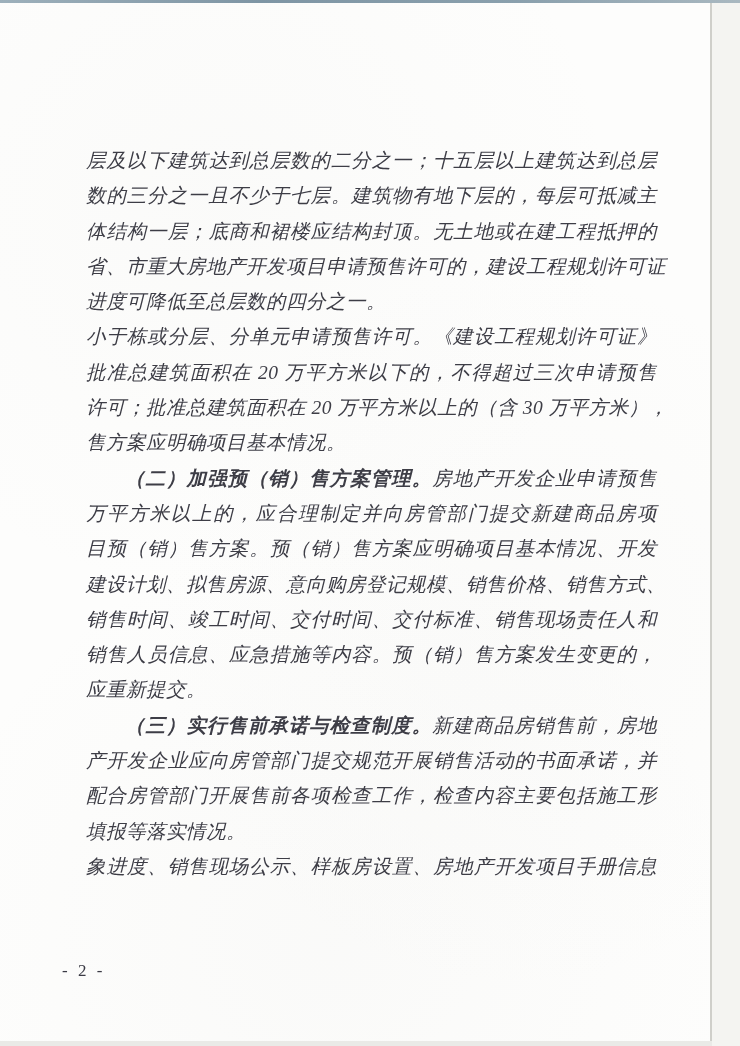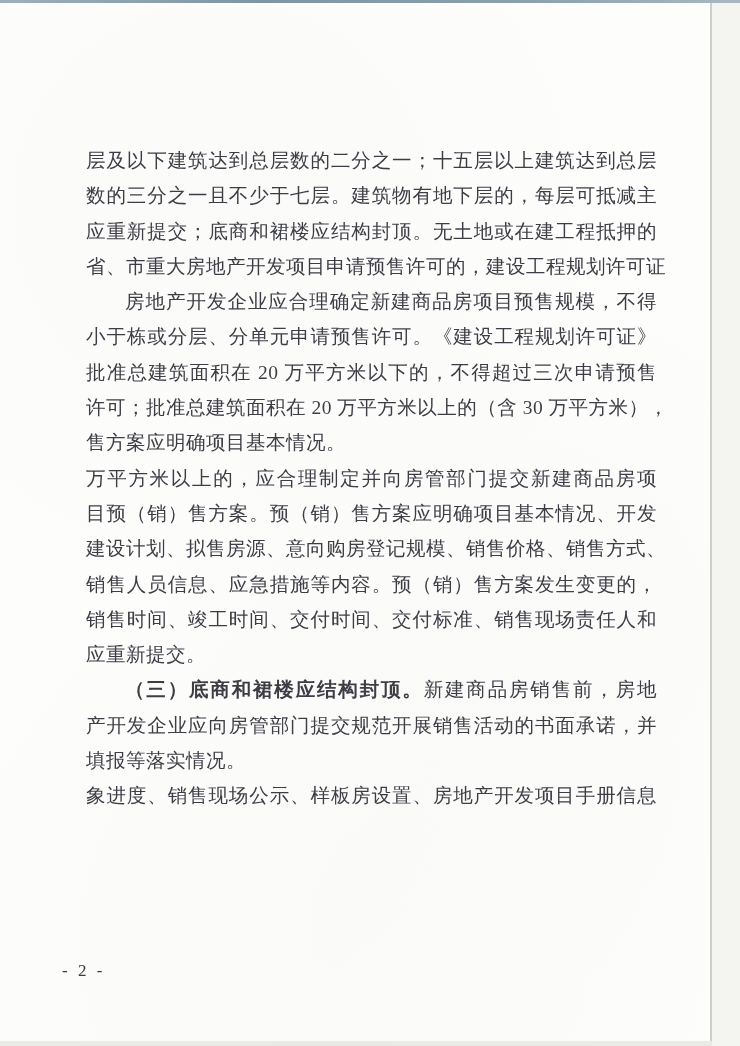--- a/index.html
+++ b/index.html
@@ -41,20 +41,21 @@
     font-size:19.5px; line-height:35.3px;
     color:#3d3d46;
     letter-spacing:0.5px;
   }
   .line {
     height:35.3px;
     text-align:justify;
     text-align-last:justify;
     text-justify:inter-character;
     white-space:nowrap;
+    font-style:italic;
   }
   .line.last {
     text-align-last:left;
   }
   .line.indent { text-indent:2em; }
   .lead { font-weight:bold; }
   .page-number {
     position:absolute; left:62px; top:961px;
     font-size:17px; letter-spacing:3px;
     color:#3a3a44;
@@ -67,39 +68,43 @@
 <div class="page">
 
   <div class="top-edge"></div>
   <div class="right-strip"></div>
   <div class="right-edge-line"></div>
   <div class="bottom-strip"></div>
 
   <div class="textblock">
     <div class="line">层及以下建筑达到总层数的二分之一；十五层以上建筑达到总层</div>
     <div class="line">数的三分之一且不少于七层。建筑物有地下层的，每层可抵减主</div>
-    <div class="line">应重新提交；底商和裙楼应结构封顶。无土地或在建工程抵押的</div>
+    <div class="line">体结构一层；底商和裙楼应结构封顶。无土地或在建工程抵押的</div>
     <div class="line">省、市重大房地产开发项目申请预售许可的，建设工程规划许可证</div>
+    <div class="line last">进度可降低至总层数的四分之一。</div>
 
-    <div class="line indent">房地产开发企业应合理确定新建商品房项目预售规模，不得</div>
     <div class="line">小于栋或分层、分单元申请预售许可。《建设工程规划许可证》</div>
     <div class="line">批准总建筑面积在 20 万平方米以下的，不得超过三次申请预售</div>
     <div class="line">许可；批准总建筑面积在 20 万平方米以上的（含 30 万平方米），</div>
     <div class="line last">售方案应明确项目基本情况。</div>
 
+    <div class="line indent">
+      <span class="lead">（二）加强预（销）售方案管理。</span><span>房地产开发企业申请预售</span>
+    </div>
     <div class="line">万平方米以上的，应合理制定并向房管部门提交新建商品房项</div>
     <div class="line">目预（销）售方案。预（销）售方案应明确项目基本情况、开发</div>
     <div class="line">建设计划、拟售房源、意向购房登记规模、销售价格、销售方式、</div>
+    <div class="line">销售时间、竣工时间、交付时间、交付标准、销售现场责任人和</div>
     <div class="line">销售人员信息、应急措施等内容。预（销）售方案发生变更的，</div>
-    <div class="line">销售时间、竣工时间、交付时间、交付标准、销售现场责任人和</div>
     <div class="line last">应重新提交。</div>
 
     <div class="line indent">
-      <span class="lead">（三）底商和裙楼应结构封顶。</span><span>新建商品房销售前，房地</span>
+      <span class="lead">（三）实行售前承诺与检查制度。</span><span>新建商品房销售前，房地</span>
     </div>
     <div class="line">产开发企业应向房管部门提交规范开展销售活动的书面承诺，并</div>
+    <div class="line">配合房管部门开展售前各项检查工作，检查内容主要包括施工形</div>
     <div class="line last">填报等落实情况。</div>
     <div class="line">象进度、销售现场公示、样板房设置、房地产开发项目手册信息</div>
   </div>
 
   <div class="page-number">- 2 -</div>
 
 </div>
 
 </body></html>

